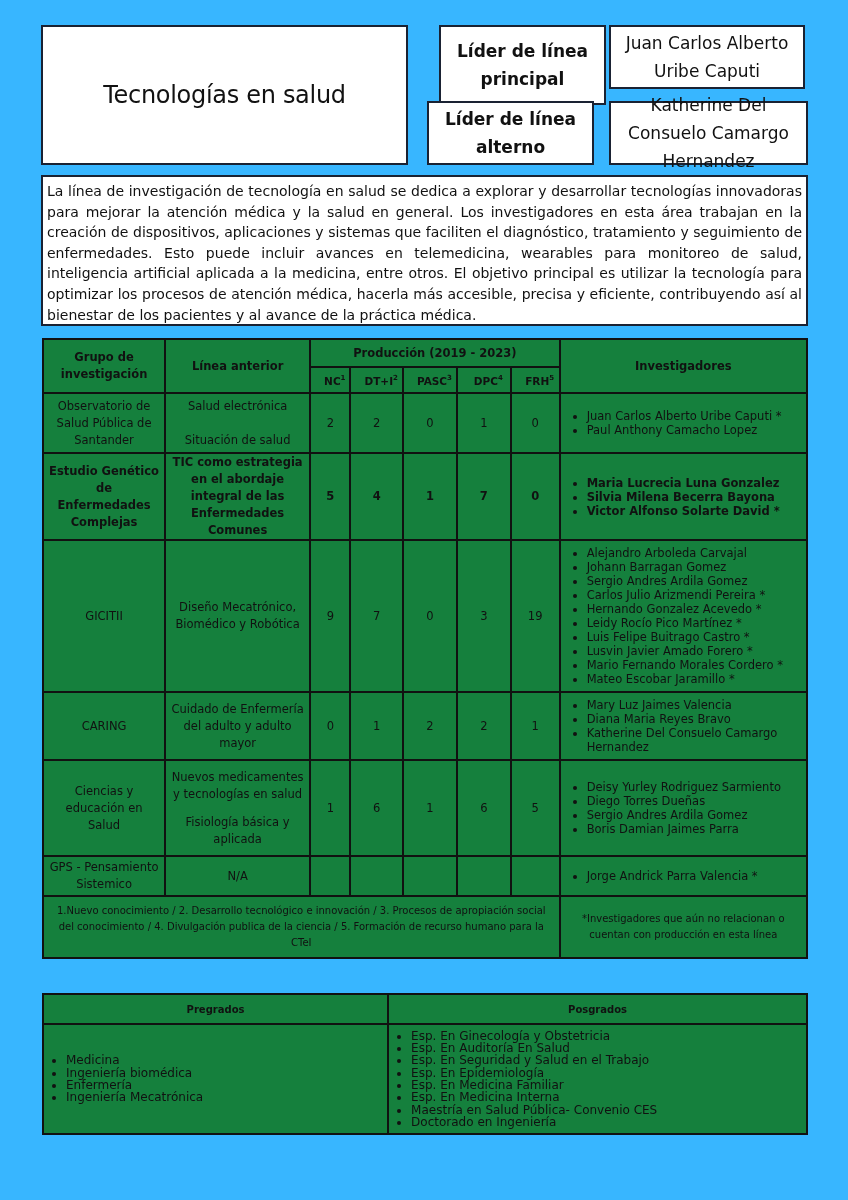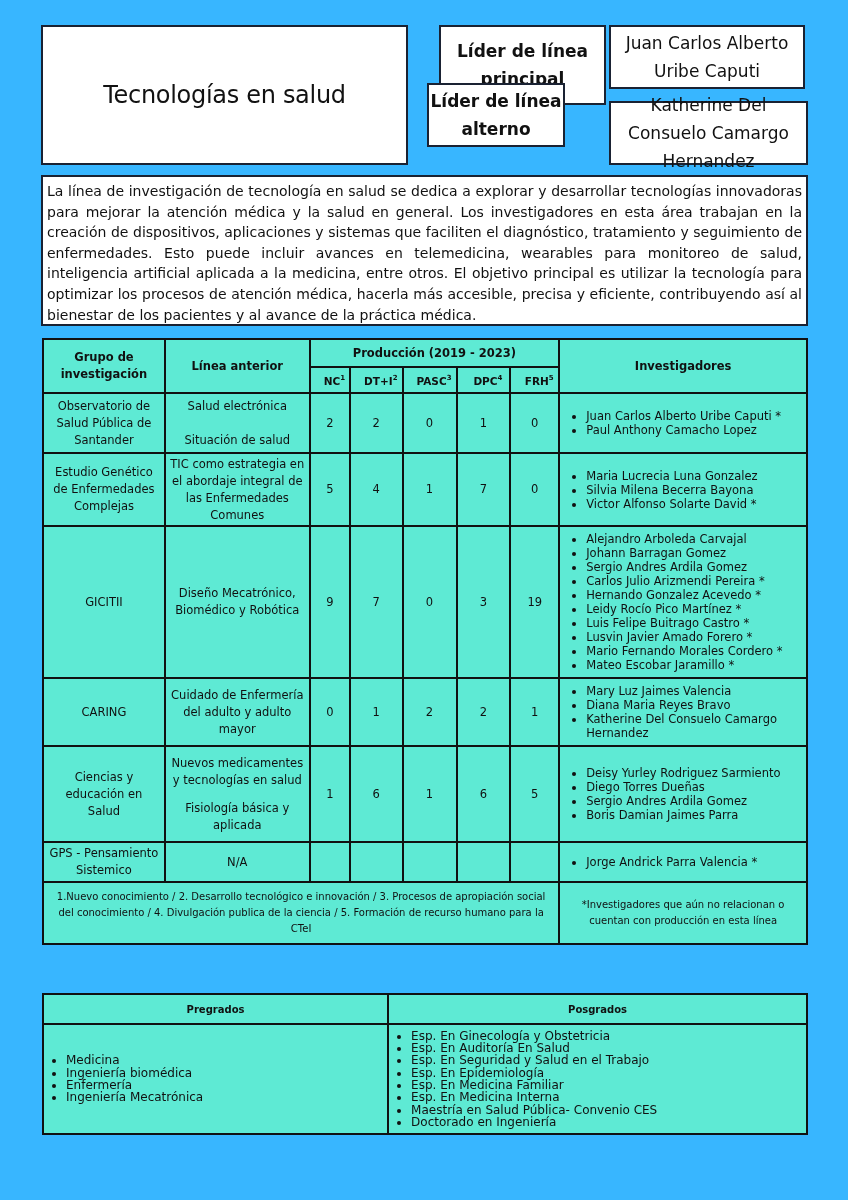--- a/index.html
+++ b/index.html
@@ -8,25 +8,25 @@
     font-family:"DejaVu Sans", sans-serif; color:#111; position:relative; overflow:hidden;
   }
   .box { position:absolute; background:#fff; border:2px solid #1a2233; box-sizing:border-box; }
   .center { display:flex; align-items:center; justify-content:center; text-align:center; }
   #title-box { left:41px; top:25px; width:367px; height:140px; }
   #title-box h1 { margin:0; font-size:24px; font-weight:400; letter-spacing:-0.3px; }
   .lbl { font-weight:bold; font-size:17px; line-height:28px; }
   .val { font-size:17px; line-height:28px; }
   #lbl1 { left:427px; top:25px; width:167px; height:80px;margin-left:12px; }
   #val1 { left:609px; top:25px; width:196px; height:64px; }
-  #lbl2 { left:427px; top:83px; width:138px; height:64px; }
+  #lbl2 { left:427px; top:101px; width:167px; height:64px; }
   #val2 { left:609px; top:101px; width:199px; height:64px; }
   #desc { left:41px; top:175px; width:767px; height:151px; padding:4px 4px; font-size:14px; line-height:20.6px; text-align:justify; }
 
-  table { border-collapse:collapse; background:#5eead4; position:absolute; }
+  table { border-collapse:collapse; background:#15803d; position:absolute; }
   td, th { border:2px solid #111; text-align:center; vertical-align:middle; padding:0 4px; }
   #main-table { left:42px; top:338px; width:766px; font-size:11.5px; line-height:17px; }
   #main-table th { font-weight:bold; font-size:11.5px; }
   #main-table .sub th { font-weight:bold; font-size:10.5px; height:24px;padding-left:13px; }
   #main-table sup { font-size:7px; }
   .inv { text-align:left; padding-left:10px; }
   .inv ul { margin:0; padding-left:16px; }
   .inv li { line-height:14px; font-size:11.5px; }
   .foot { font-size:10px; line-height:16px; padding:6px 4px; }
 
@@ -86,21 +86,21 @@
         <td>0</td>
         <td>1</td>
         <td>0</td>
         <td class="inv">
           <ul>
             <li>Juan Carlos Alberto Uribe Caputi *</li>
             <li>Paul Anthony Camacho Lopez</li>
           </ul>
         </td>
       </tr>
-      <tr style="height: 73px;">
+      <tr style="height: 85px; font-weight: bold;">
         <td>Estudio Genético de Enfermedades Complejas</td>
         <td>
           <div>TIC como estrategia en el abordaje integral de las Enfermedades Comunes</div>
         </td>
         <td>5</td>
         <td>4</td>
         <td>1</td>
         <td>7</td>
         <td>0</td>
         <td class="inv">

